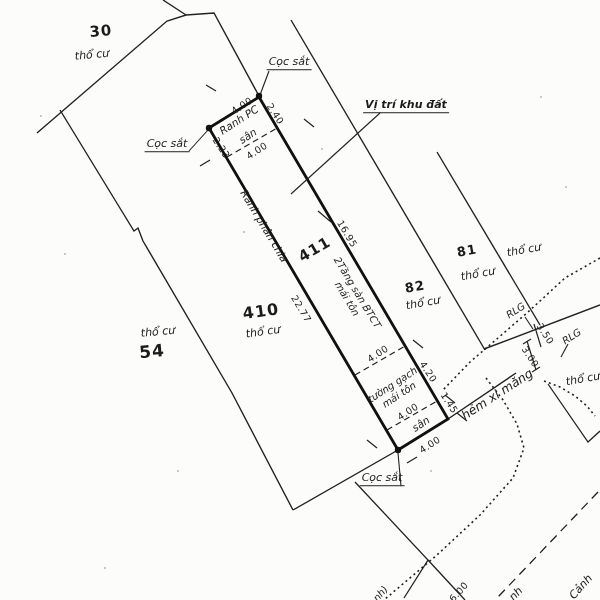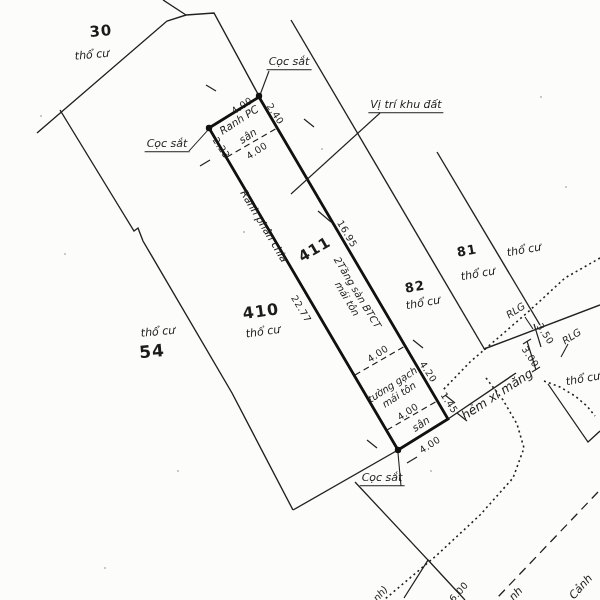--- a/index.html
+++ b/index.html
@@ -72,21 +72,21 @@
 
     <circle cx="259" cy="96" r="3.2" fill="#111"></circle>
     <circle cx="209" cy="128" r="3.2" fill="#111"></circle>
     <circle cx="398" cy="450" r="3.2" fill="#111"></circle>
   </svg>
 
   <div class="lbl num" style="left:101px;top:32px;font-size:15px;transform:translate(-50%,-50%) rotate(-5deg);">30</div>
   <div class="lbl it small" style="left:92px;top:55px;transform:translate(-50%,-50%) rotate(-5deg);">thổ cư</div>
 
   <div class="lbl it small u" style="left:289px;top:63px;">Cọc sắt</div>
-  <div class="lbl it small u" style="left:406px;top:106px;">Vị trí khu đất</div>
+  <div class="lbl it small u" style="left:406px;top:106px;font-weight:bold;">Vị trí khu đất</div>
   <div class="lbl it small u" style="left:167px;top:145px;">Cọc sắt</div>
   <div class="lbl it small u" style="left:382px;top:479px;">Cọc sắt</div>
 
   <div class="lbl dim" style="left:242px;top:106px;transform:translate(-50%,-50%) rotate(-33deg);">4.00</div>
   <div class="lbl it" style="left:239px;top:120px;font-size:10.5px;transform:translate(-50%,-50%) rotate(-33deg);">Ranh PC</div>
   <div class="lbl it" style="left:248px;top:136px;font-size:10.5px;transform:translate(-50%,-50%) rotate(-33deg);">sân</div>
   <div class="lbl dim" style="left:275px;top:114px;transform:translate(-50%,-50%) rotate(57deg);">2.40</div>
   <div class="lbl dim" style="left:221px;top:148px;transform:translate(-50%,-50%) rotate(57deg);">2.23</div>
   <div class="lbl dim" style="left:257px;top:151px;transform:translate(-50%,-50%) rotate(-33deg);">4.00</div>
 

